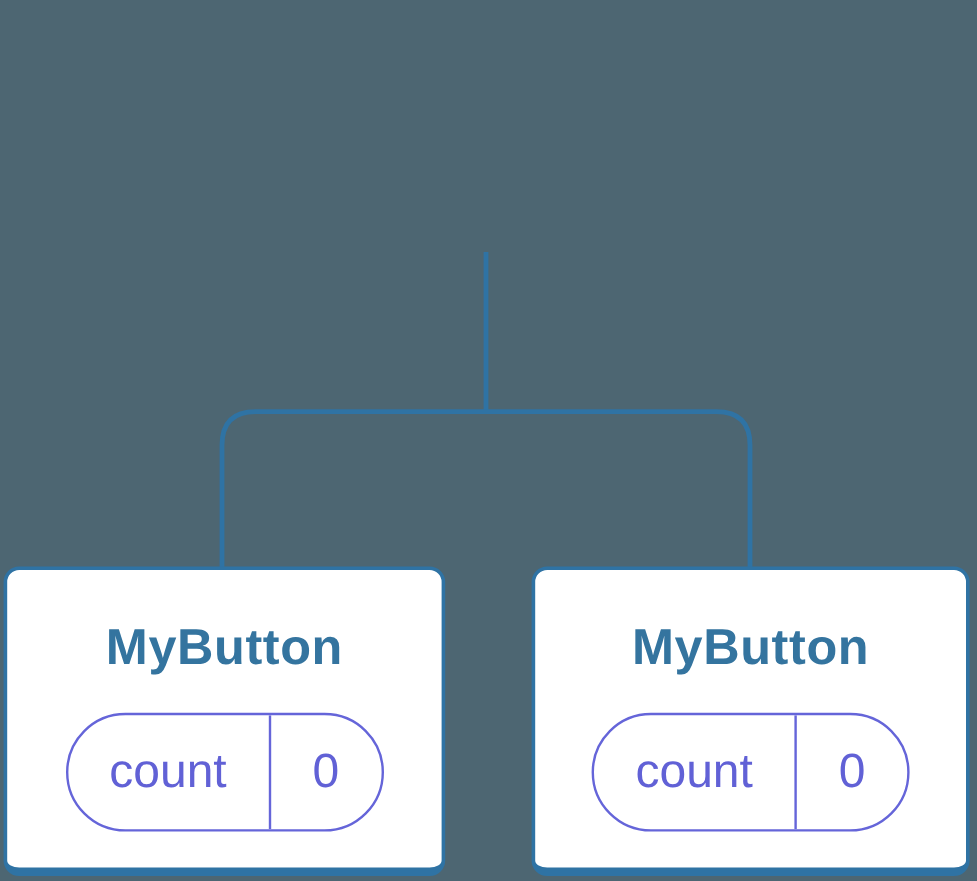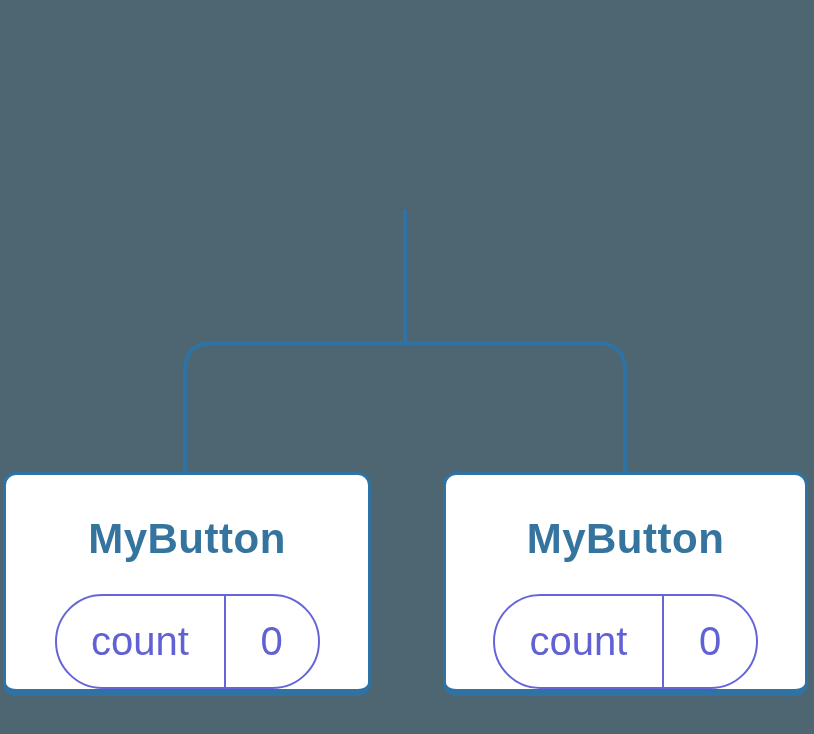--- a/index.html
+++ b/index.html
@@ -35,21 +35,21 @@
     flex-direction: column;
     align-items: center;
   }
   .root-card {
     left: 221px; top: 3px;
     width: 371px; height: 212px;
     justify-content: center;
   }
   .child-card {
     top: 472px;
-    width: 368px; height: 224px;
+    width: 368px; height: 258px;
     padding-top: 36px;
   }
   .child-card.left  { left: 3px; }
   .child-card.right { left: 443px; width: 365px; }
   .card-label {
     color: #34749F;
     font-size: 42px;
     font-weight: 600;
     letter-spacing: 0.5px;
     line-height: 56px;

